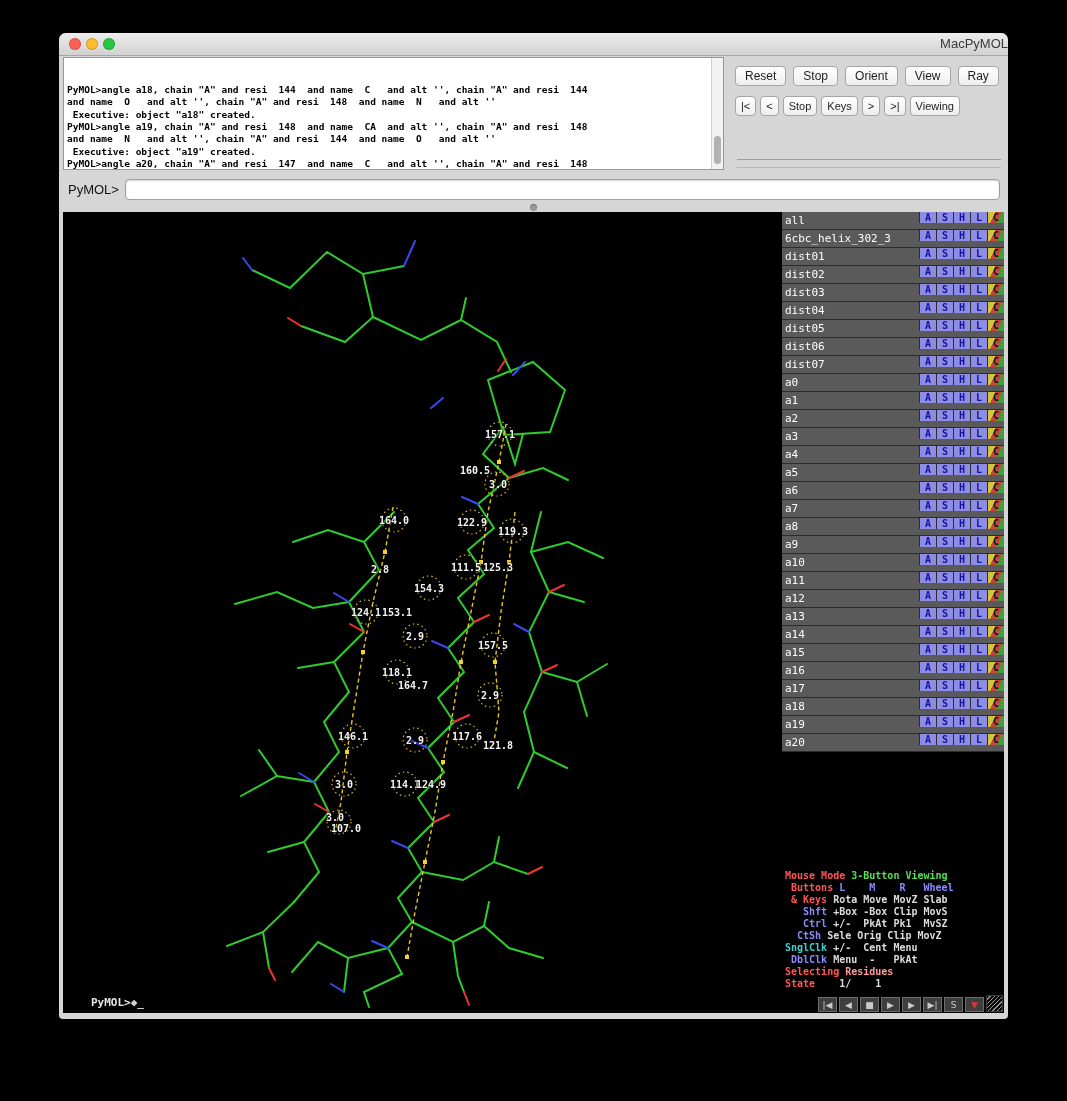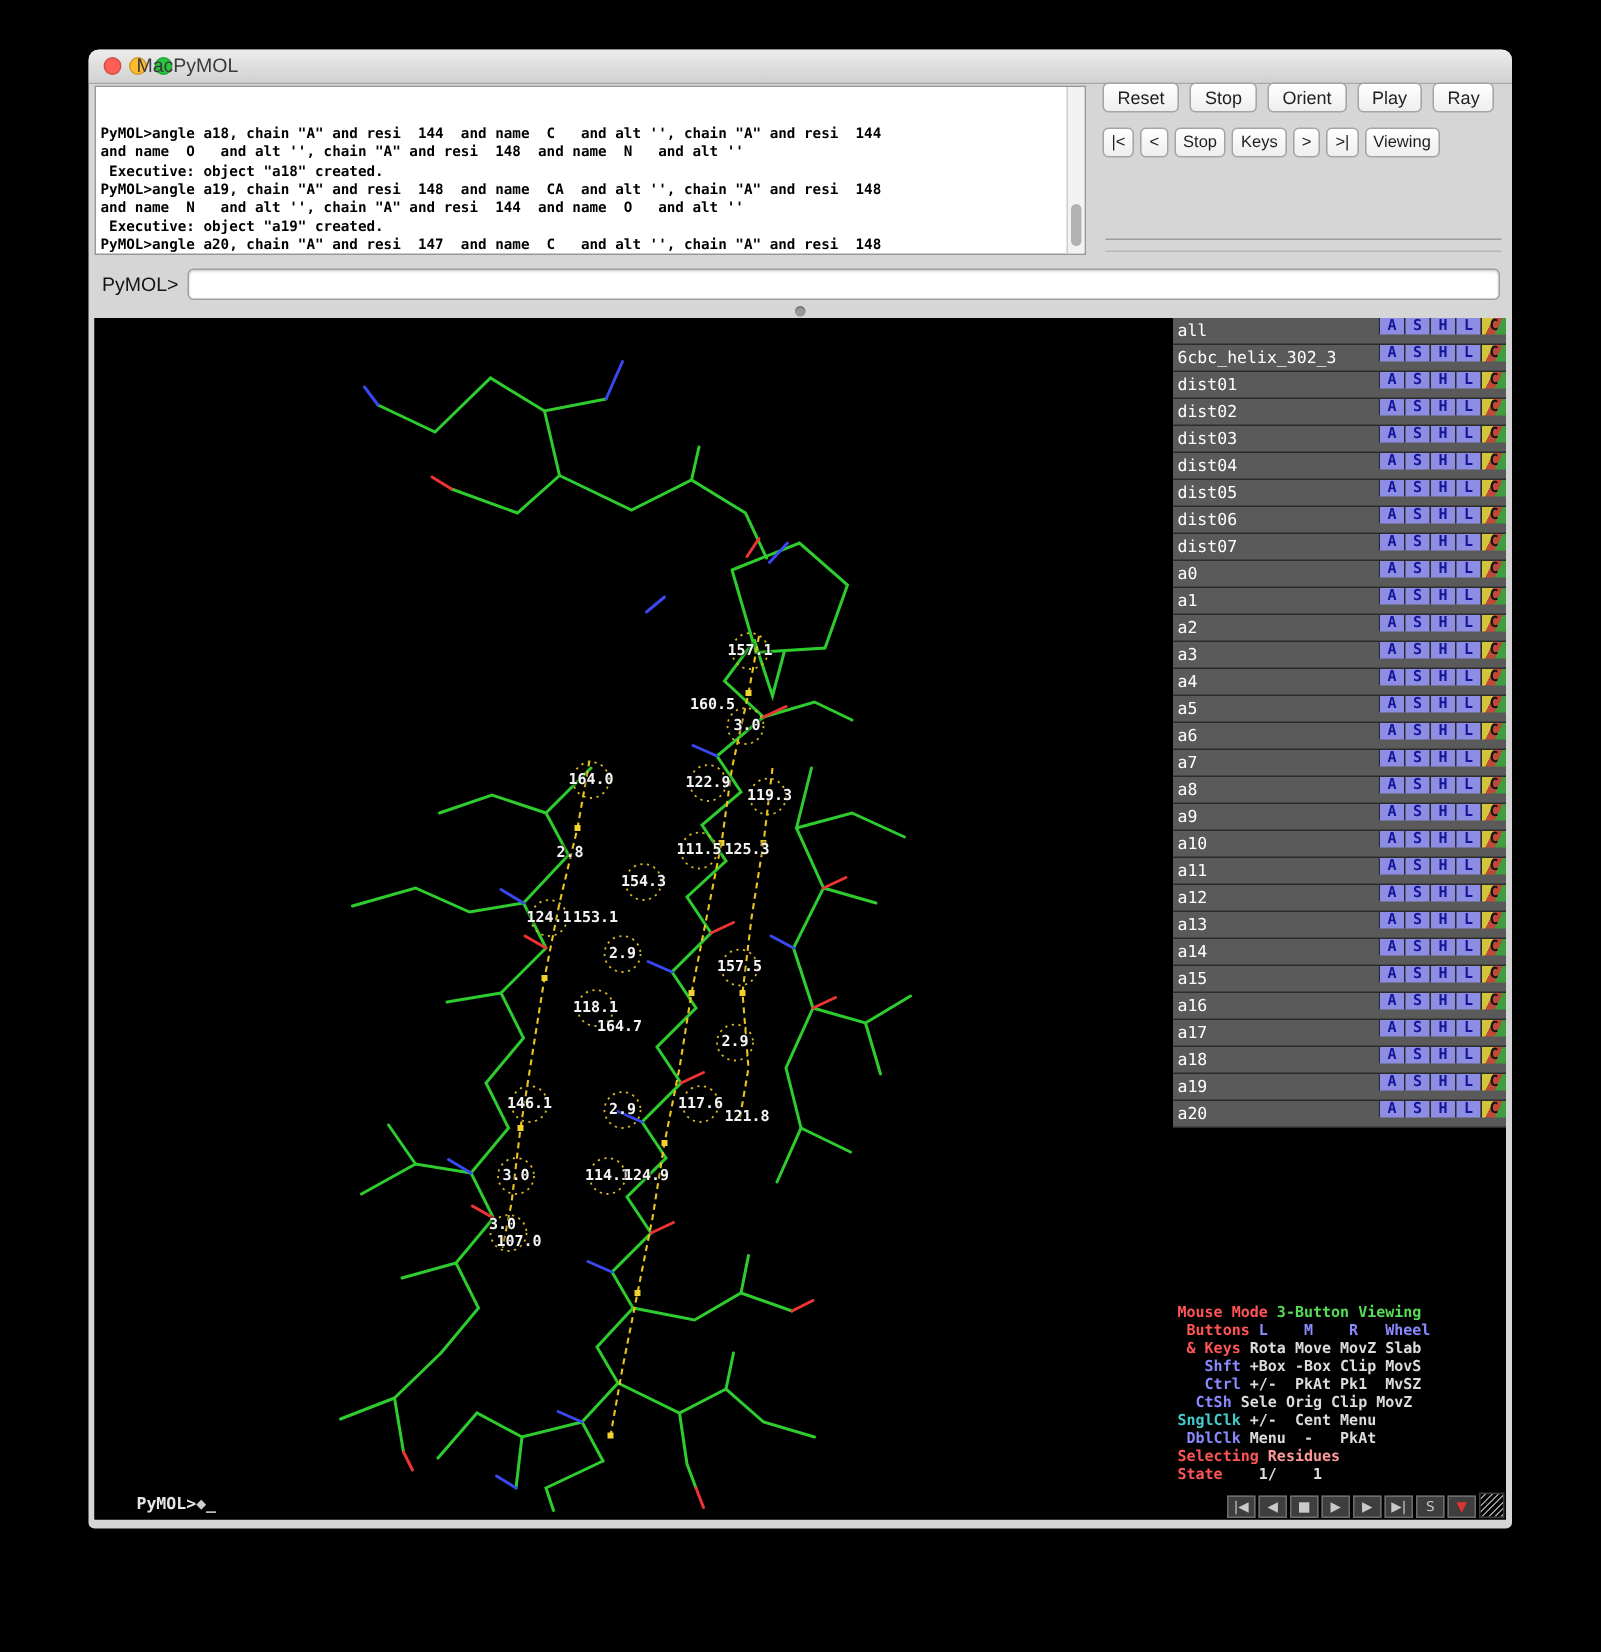--- a/index.html
+++ b/index.html
@@ -2,38 +2,38 @@
 <html><head>
 <meta charset="utf-8">
 <style>
   html,body{margin:0;padding:0;}
   body{width:1067px;height:1101px;background:#000;position:relative;overflow:hidden;
        font-family:"Liberation Sans",sans-serif;}
   .window{position:absolute;left:59px;top:33px;width:949px;height:986px;background:#d6d6d6;
           border-radius:7px 7px 4px 4px;box-shadow:0 12px 34px rgba(0,0,0,.65);}
   .titlebar{position:relative;height:22px;background:linear-gradient(#ededed,#d1d1d1);
             border-bottom:1px solid #a6a6a6;border-radius:7px 7px 0 0;}
-  .title{position:absolute;left:0;right:0;top:0;line-height:22px;text-align:left;
+  .title{position:absolute;left:0;right:0;top:0;line-height:22px;text-align:right;
          font-size:13px;color:#3a3a3a;padding-left:32px;}
   .light{position:absolute;top:5px;width:12px;height:12px;border-radius:50%;
          border:1px solid rgba(0,0,0,.18);box-sizing:border-box;}
   .light.close{left:10px;background:#ff5f57;}
   .light.min{left:27px;background:#febc2e;}
   .light.zoom{left:44px;background:#28c840;}
 
   .console{position:absolute;left:4px;top:24px;width:661px;height:113px;background:#fff;
            border:1px solid #979797;box-sizing:border-box;overflow:hidden;
            font-family:"DejaVu Sans Mono",monospace;font-size:9.5px;font-weight:bold;
            line-height:12.4px;color:#000;white-space:pre;padding:1px 12px 1px 3px;}
   .sb-track{position:absolute;right:0;top:0;bottom:0;width:11px;background:#f2f2f2;
             border-left:1px solid #cfcfcf;}
   .sb-thumb{position:absolute;right:2px;top:78px;width:7px;height:28px;background:#b2b2b2;
             border-radius:4px;}
 
-  .btn-rows{position:absolute;left:676px;top:22px;width:268px;}
+  .btn-rows{position:absolute;left:676px;top:33px;width:268px;}
   .btn-row{display:flex;gap:7px;margin-bottom:10px;}
   .btn-row.tight{gap:4px;}
   .mac-btn{display:inline-flex;align-items:center;justify-content:center;height:20px;
            padding:0 9px;background:linear-gradient(#ffffff,#eeeeee);
            border:1px solid #a5a5a5;border-radius:4px;font-size:12px;color:#1e1e1e;
            font-family:"Liberation Sans",sans-serif;box-shadow:inset 0 1px 0 #fff;}
   .mac-btn.small{padding:0 5px;font-size:11px;}
   .sep{position:absolute;left:678px;width:264px;height:1px;background:#9c9c9c;}
   .sep.s1{top:126px;}
   .sep.s2{top:134px;background:#b8b8b8;}
@@ -94,21 +94,21 @@
     <div class="sb-track">
       <div class="sb-thumb"></div>
     </div>
   </div>
 
   <div class="btn-rows">
     <div class="btn-row" id="btn-row-1">
         <button class="mac-btn">Reset</button>
         <button class="mac-btn">Stop</button>
         <button class="mac-btn">Orient</button>
-        <button class="mac-btn">Play</button>
+        <button class="mac-btn">View</button>
         <button class="mac-btn">Ray</button>
       </div>
     <div class="btn-row tight" id="btn-row-3">
         <button class="mac-btn small">|&lt;</button>
         <button class="mac-btn small">&lt;</button>
         <button class="mac-btn small">Stop</button>
         <button class="mac-btn small">Keys</button>
         <button class="mac-btn small">&gt;</button>
         <button class="mac-btn small">&gt;|</button>
         <button class="mac-btn small">Viewing</button>

